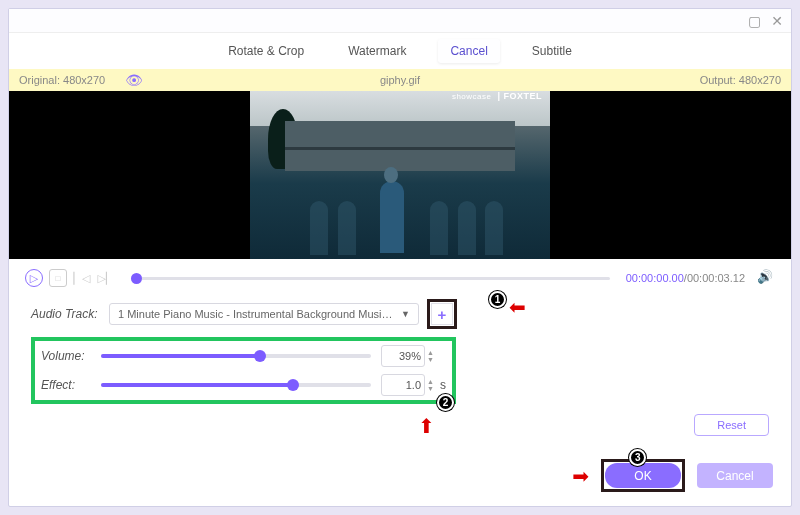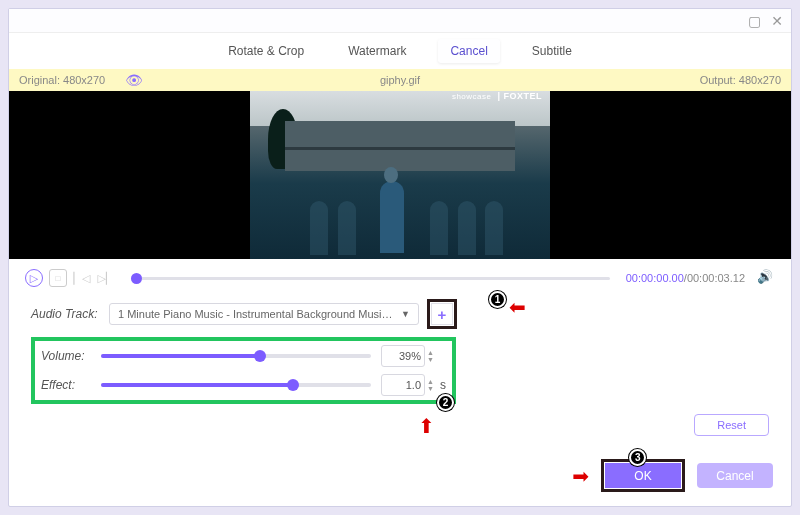--- a/index.html
+++ b/index.html
@@ -51,21 +51,21 @@
   .slider .thumb { position: absolute; top: -4px; width: 12px; height: 12px; background: #7c5cff; border-radius: 50%; margin-left:-6px; }
   .valfield { width: 44px; height: 22px; border: 1px solid #d8d8e0; border-radius: 3px; margin-left: 10px; font-size: 11px; display:flex; align-items:center; justify-content:flex-end; padding-right:3px; background:#fff; }
   .spinner { display:flex; flex-direction:column; margin-left:2px; }
   .spinner span { font-size:7px; line-height:7px; color:#999; cursor:pointer; }
   .unit { margin-left: 6px; }
   .reset { border: 1px solid #b9a8ff; color: #8a6dff; background: #fff; padding: 4px 22px; border-radius: 4px; font-size: 11px; cursor: pointer; margin-top: 4px; }
 
   .footer { position: absolute; bottom: 14px; right: 18px; display: flex; gap: 12px; align-items: center; }
   .arrowR-foot { color:#d00; font-size:20px; }
   .ok-box { border: 3px solid #2a1a1a; padding: 1px; }
-  .btn-ok { background: #8a6dff; color: #fff; border: none; width: 76px; height: 25px; border-radius: 0; font-size: 12px; cursor: pointer; }
+  .btn-ok { background: #8a6dff; color: #fff; border: none; width: 76px; height: 25px; border-radius: 12px; font-size: 12px; cursor: pointer; }
   .btn-cancel { background: #c3b3ff; color: #fff; border: none; width: 76px; height: 25px; border-radius: 4px; font-size: 12px; cursor: pointer; }
 
   .badge { width: 17px; height: 17px; background: #000; color: #fff; border-radius: 50%; font-size: 10px; font-weight:bold; display: inline-flex; align-items: center; justify-content: center; position:absolute; border:2px solid #fff; box-shadow:0 0 0 1px #000; }
   .arrowR { color: #d00; position: absolute; font-size: 20px; }
   .arrowU { color: #d00; position: absolute; font-size: 20px; }
 </style>
 </head>
 <body>
 
 <div class="window">

